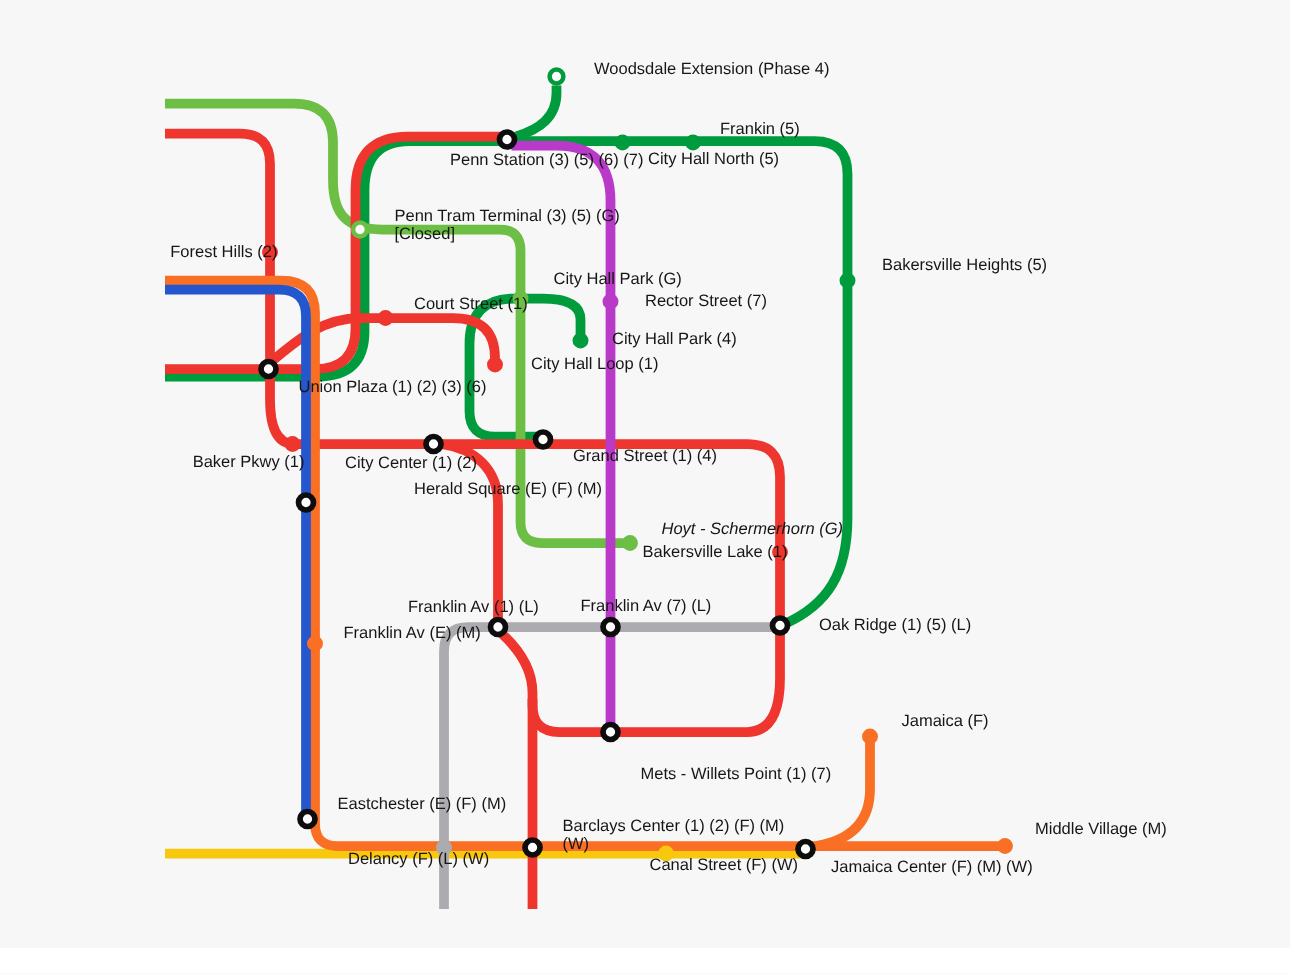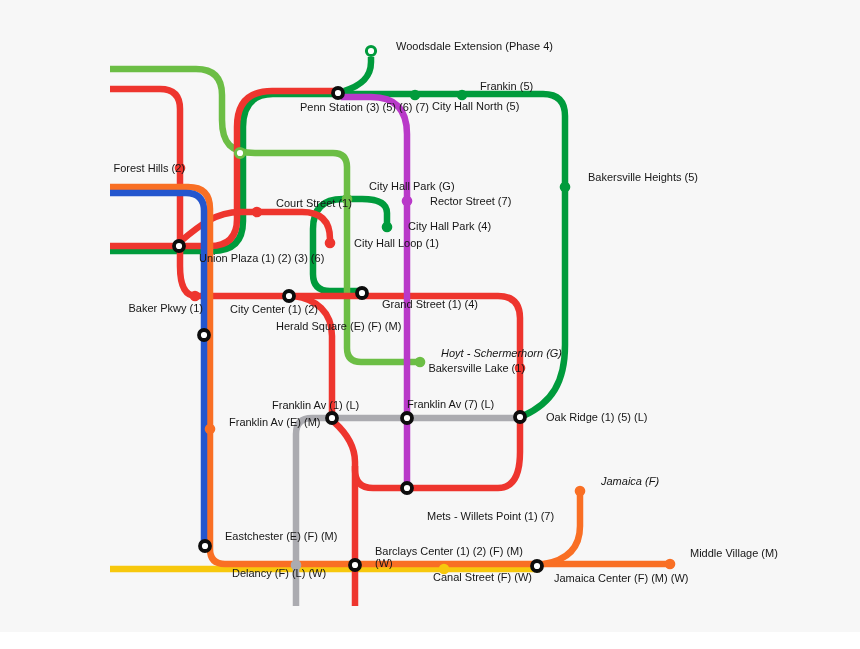--- a/index.html
+++ b/index.html
@@ -99,43 +99,45 @@
         <circle cx="670" cy="564" r="5.3" fill="#F96F24"></circle>
       </g>
   </svg>
 
   <div id="labels">
       <div class="lbl" style="top: 40px; left: 383px;">Woodsdale Extension (Phase 4)</div>
       <div class="lbl" style="top: 101px; left: 287px;">Penn Station (3) (5) (6) (7)</div>
       <div class="lbl" style="top: 100px; left: 419px;">City Hall North (5)</div>
       <div class="lbl" style="top: 80px; left: 467px;">Frankin (5)</div>
       <div class="lbl" style="top: 171px; left: 575px;">Bakersville Heights (5)</div>
+      <div class="lbl" style="top: 138px; left: 250px;">Penn Tram Terminal (3) (5) (G)
+[Closed]</div>
       <div class="lbl" style="top: 162px; right: 688px;">Forest Hills (2)</div>
       <div class="lbl" style="top: 197px; left: 263px;">Court Street (1)</div>
       <div class="lbl" style="top: 180px; left: 356px;">City Hall Park (G)</div>
       <div class="lbl" style="top: 195px; left: 417px;">Rector Street (7)</div>
       <div class="lbl" style="top: 220px; left: 395px;">City Hall Park (4)</div>
       <div class="lbl" style="top: 237px; left: 341px;">City Hall Loop (1)</div>
       <div class="lbl" style="top: 252px; left: 186px; text-align: right;">Union Plaza (1) (2) (3) (6)</div>
       <div class="lbl" style="top: 302px; right: 670px;">Baker Pkwy (1)</div>
       <div class="lbl" style="top: 303px; left: 217px;">City Center (1) (2)</div>
       <div class="lbl" style="top: 320px; left: 215px; padding-left: 48px;">Herald Square (E) (F) (M)</div>
       <div class="lbl" style="top: 298px; left: 369px;">Grand Street (1) (4)</div>
       <div class="lbl" style="top: 347px; left: 428px; font-style: italic;">Hoyt - Schermerhorn (G)</div>
       <div class="lbl" style="top: 362px; right: 348px;">Bakersville Lake (1)</div>
       <div class="lbl" style="top: 399px; left: 259px;">Franklin Av (1) (L)</div>
-      <div class="lbl" style="top: 398px; left: 374px; margin-left: 20px;">Franklin Av (7) (L)</div>
+      <div class="lbl" style="top: 398px; left: 374px;">Franklin Av (7) (L)</div>
       <div class="lbl" style="top: 416px; left: 216px;">Franklin Av (E) (M)</div>
       <div class="lbl" style="top: 411px; left: 533px;">Oak Ridge (1) (5) (L)</div>
       <div class="lbl" style="top: 492px; left: 414px; margin-top: 18px;">Mets - Willets Point (1) (7)</div>
       <div class="lbl" style="top: 530px; left: 212px;">Eastchester (E) (F) (M)</div>
       <div class="lbl" style="top: 567px; left: 219px;">Delancy (F) (L) (W)</div>
       <div class="lbl" style="top: 545px; left: 362px;">Barclays Center (1) (2) (F) (M)
 (W)</div>
       <div class="lbl" style="top: 571px; left: 420px;">Canal Street (F) (W)</div>
       <div class="lbl" style="top: 572px; left: 541px;">Jamaica Center (F) (M) (W)</div>
-      <div class="lbl" style="top: 475px; left: 588px; font-style: italic;">Jamaica (F)</div>
+      <div class="lbl" style="top: 475px; left: 588px;">Jamaica (F)</div>
       <div class="lbl" style="top: 547px; left: 677px;">Middle Village (M)</div>
     </div>
 
 
   <div class="bottom-strip" style="top:632px"></div>
 </div>
 
 </body></html>

